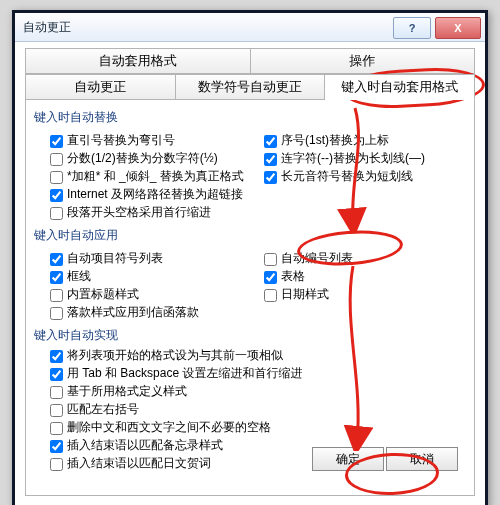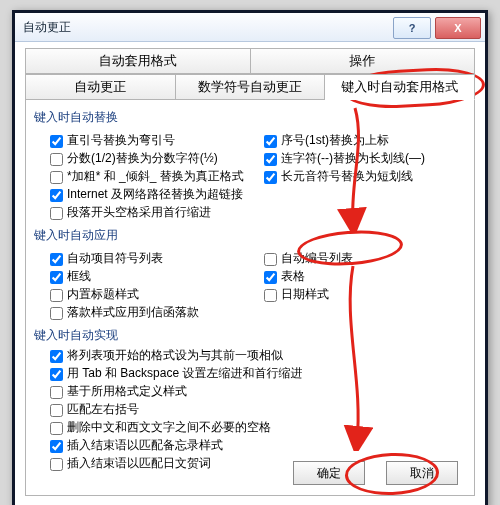--- a/index.html
+++ b/index.html
@@ -13,21 +13,21 @@
   .tab{flex:1;text-align:center;padding:3px 0;background:linear-gradient(#fdfdfd,#ececec);border:1px solid #b4b4b4;font-size:13px;position:relative;cursor:pointer}
   .tab+.tab{border-left:none}
   .tab.active{background:#fff;border-bottom-color:#fff;z-index:2}
   .panel{border:1px solid #b4b4b4;border-top:none;padding:5px 10px 10px;min-height:380px;position:relative}
   .section-title{color:#1a3e7e;margin:4px 0 4px -2px}
   .grid{display:flex}
   .col{flex:1}
   .chk{display:flex;align-items:center;margin:3px 0;gap:4px}
   .chk input{margin:1px 0 0 14px}
   .chk label{line-height:15px}
-  .btns{position:absolute;right:16px;bottom:10px;display:flex;gap:21px}
+  .btns{position:absolute;right:16px;bottom:24px;display:flex;gap:2px}
   .btn{width:72px;height:24px;border:1px solid #8a8a8a;background:linear-gradient(#fdfdfd,#e5e5e5);font-size:12px;font-family:inherit;cursor:pointer}
   
   .ann{position:absolute;pointer-events:none}
   .ring{border:3px solid #e2231a;border-radius:50%/50%}
   .r1{left:328px;top:56px;width:136px;height:32px;border-radius:60px/20px;transform:rotate(-3deg)}
   .r2{left:282px;top:218px;width:100px;height:28px;border-radius:55px/18px;transform:rotate(-4deg)}
   .r3{left:330px;top:440px;width:88px;height:36px;border-radius:50px/22px;transform:rotate(-2deg)}
   svg.arrow{position:absolute;pointer-events:none}
 </style>
 </head>

